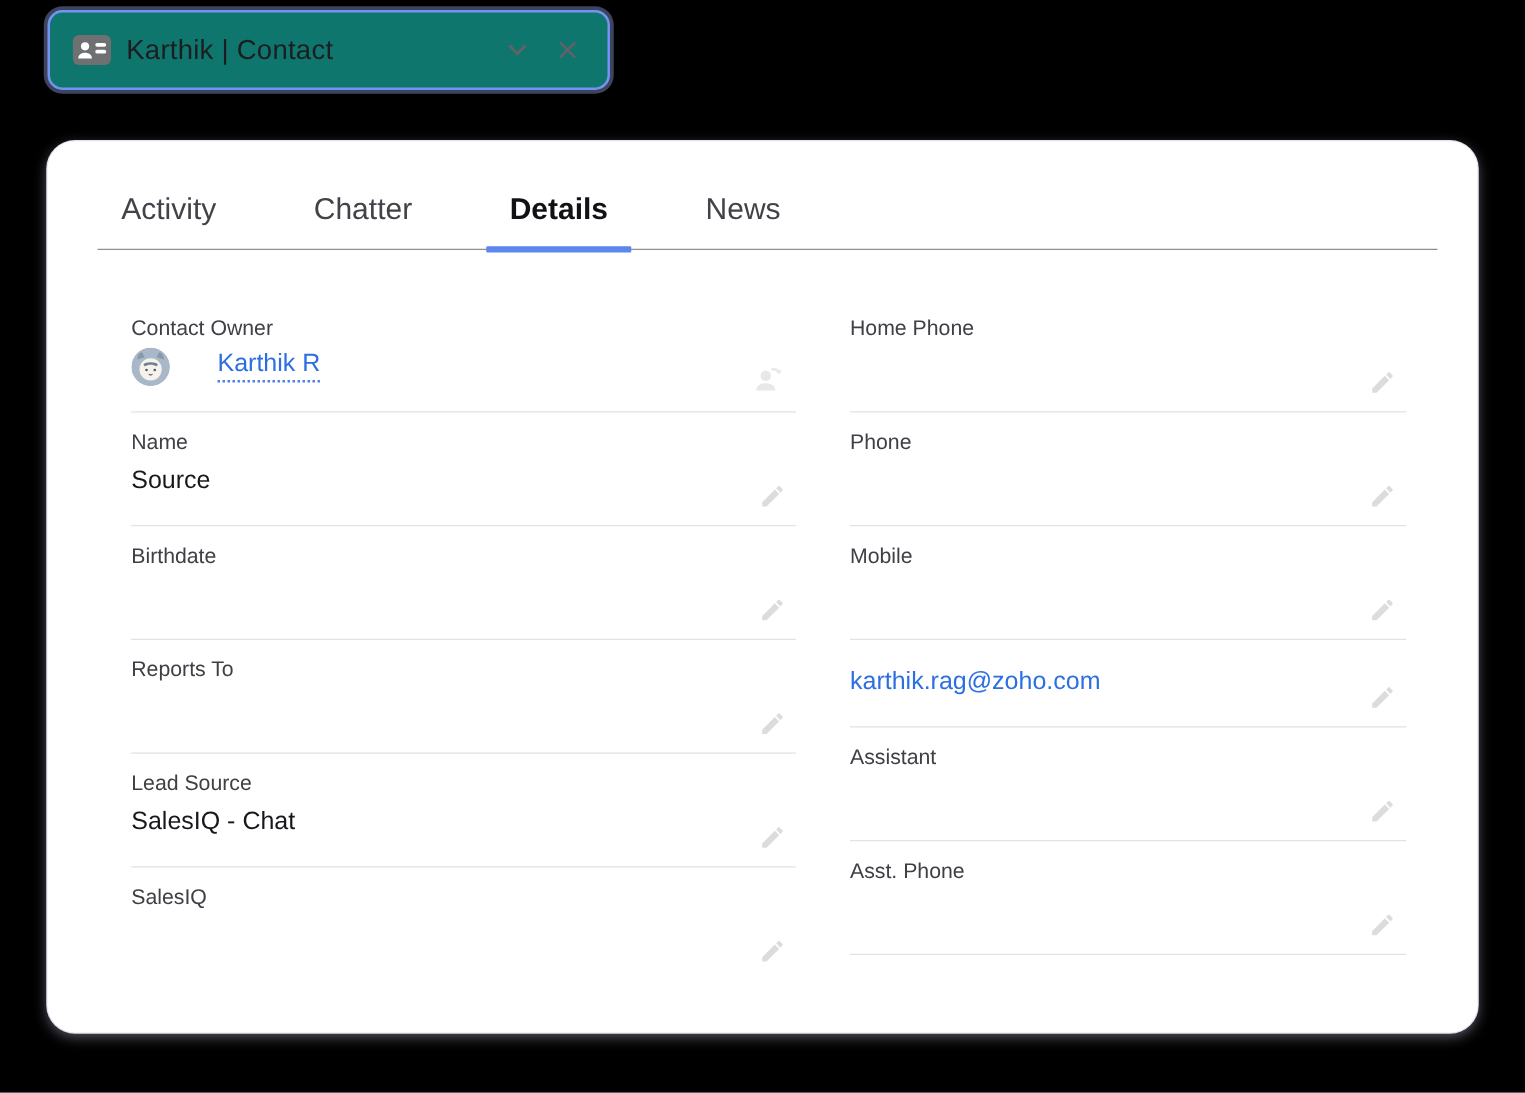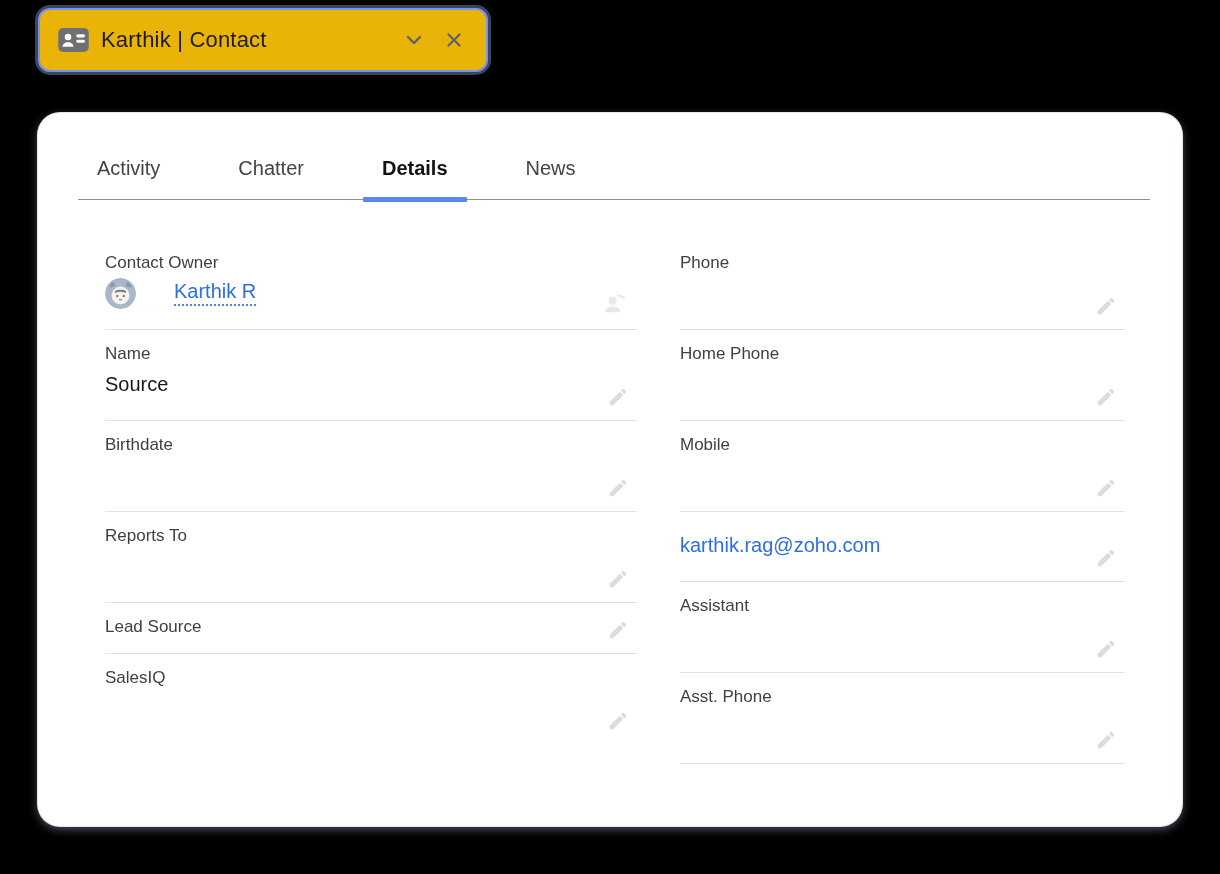--- a/index.html
+++ b/index.html
@@ -6,21 +6,21 @@
   html,body { width:1220px; height:874px; }
   body {
     font-family: "Liberation Sans", "DejaVu Sans", sans-serif;
     background:#000;
   }
   .screen { position:relative; width:1220px; height:874px; background:#000; overflow:hidden; }
 
   
   .entity-pill {
     position:absolute; left:38px; top:8px; width:450px; height:64px;
-    background:#eab308; border:2px solid #7693f2; border-radius:12px;
+    background:#0f766e; border:2px solid #7693f2; border-radius:12px;
     box-shadow:0 0 0 3px rgba(160,180,245,.38);
     display:flex; align-items:center; padding:0 18px; gap:12px;
   }
   .entity-pill .pill-title {
     flex:1; font-size:22px; color:#1c1d21; letter-spacing:.2px;
     white-space:nowrap; overflow:hidden;
   }
   .pill-icon { display:flex; align-items:center; }
   .pill-btn { display:flex; align-items:center; justify-content:center; width:28px; height:28px; cursor:pointer; }
 
@@ -31,21 +31,21 @@
     box-shadow:0 0 0 1px #e3e3ef, 0 3px 10px rgba(190,190,225,.45);
   }
   .card-inner { margin:0 32px 0 40px; }
 
   
   .tabs-bar {
     display:flex; gap:78px; padding:40px 0 16px 19px;
     border-bottom:1px solid #8f8f8f; position:relative;
   }
   .tab {
-    font-size:20px; color:#414349; cursor:pointer; position:relative; line-height:30px;
+    font-size:24px; color:#414349; cursor:pointer; position:relative; line-height:30px;
   }
   .tab.active {
     color:#111216; font-weight:700;
     text-decoration-thickness:2.5px; text-underline-offset:6px;
   }
   .tab .active-bar {
     position:absolute; left:-19px; right:-19px; bottom:-19px; height:5px;
     background:#5b87ee; border-radius:1px; display:none;
   }
   .tab.active .active-bar { display:block; }
@@ -182,20 +182,21 @@
             <div class="field-value empty"></div>
             <span class="action-icon">
               <svg width="22" height="22" viewBox="0 0 24 24">
                   <path fill="#dcdcdc" d="M3 17.25V21h3.75L17.81 9.94l-3.75-3.75L3 17.25zM20.71 7.04a1 1 0 0 0 0-1.41l-2.34-2.34a1 1 0 0 0-1.41 0l-1.83 1.83 3.75 3.75 1.83-1.83z"></path>
                 </svg>
             </span>
           </div>
 
           <div class="field">
             <div class="field-label">Lead Source</div>
+            <div class="field-value">SalesIQ - Chat</div>
             <span class="action-icon">
               <svg width="22" height="22" viewBox="0 0 24 24">
                   <path fill="#dcdcdc" d="M3 17.25V21h3.75L17.81 9.94l-3.75-3.75L3 17.25zM20.71 7.04a1 1 0 0 0 0-1.41l-2.34-2.34a1 1 0 0 0-1.41 0l-1.83 1.83 3.75 3.75 1.83-1.83z"></path>
                 </svg>
             </span>
           </div>
 
           <div class="field no-border">
             <div class="field-label">SalesIQ</div>
             <div class="field-value empty"></div>
@@ -204,31 +205,31 @@
                   <path fill="#dcdcdc" d="M3 17.25V21h3.75L17.81 9.94l-3.75-3.75L3 17.25zM20.71 7.04a1 1 0 0 0 0-1.41l-2.34-2.34a1 1 0 0 0-1.41 0l-1.83 1.83 3.75 3.75 1.83-1.83z"></path>
                 </svg>
             </span>
           </div>
 
         </div>
 
         <div class="col">
 
           <div class="field">
+            <div class="field-label">Home Phone</div>
+            <div class="field-value empty"></div>
+            <span class="action-icon">
+              <svg width="22" height="22" viewBox="0 0 24 24">
+                  <path fill="#dcdcdc" d="M3 17.25V21h3.75L17.81 9.94l-3.75-3.75L3 17.25zM20.71 7.04a1 1 0 0 0 0-1.41l-2.34-2.34a1 1 0 0 0-1.41 0l-1.83 1.83 3.75 3.75 1.83-1.83z"></path>
+                </svg>
+            </span>
+          </div>
+
+          <div class="field">
             <div class="field-label">Phone</div>
-            <div class="field-value empty"></div>
-            <span class="action-icon">
-              <svg width="22" height="22" viewBox="0 0 24 24">
-                  <path fill="#dcdcdc" d="M3 17.25V21h3.75L17.81 9.94l-3.75-3.75L3 17.25zM20.71 7.04a1 1 0 0 0 0-1.41l-2.34-2.34a1 1 0 0 0-1.41 0l-1.83 1.83 3.75 3.75 1.83-1.83z"></path>
-                </svg>
-            </span>
-          </div>
-
-          <div class="field">
-            <div class="field-label">Home Phone</div>
             <div class="field-value empty"></div>
             <span class="action-icon">
               <svg width="22" height="22" viewBox="0 0 24 24">
                   <path fill="#dcdcdc" d="M3 17.25V21h3.75L17.81 9.94l-3.75-3.75L3 17.25zM20.71 7.04a1 1 0 0 0 0-1.41l-2.34-2.34a1 1 0 0 0-1.41 0l-1.83 1.83 3.75 3.75 1.83-1.83z"></path>
                 </svg>
             </span>
           </div>
 
           <div class="field">
             <div class="field-label">Mobile</div>

